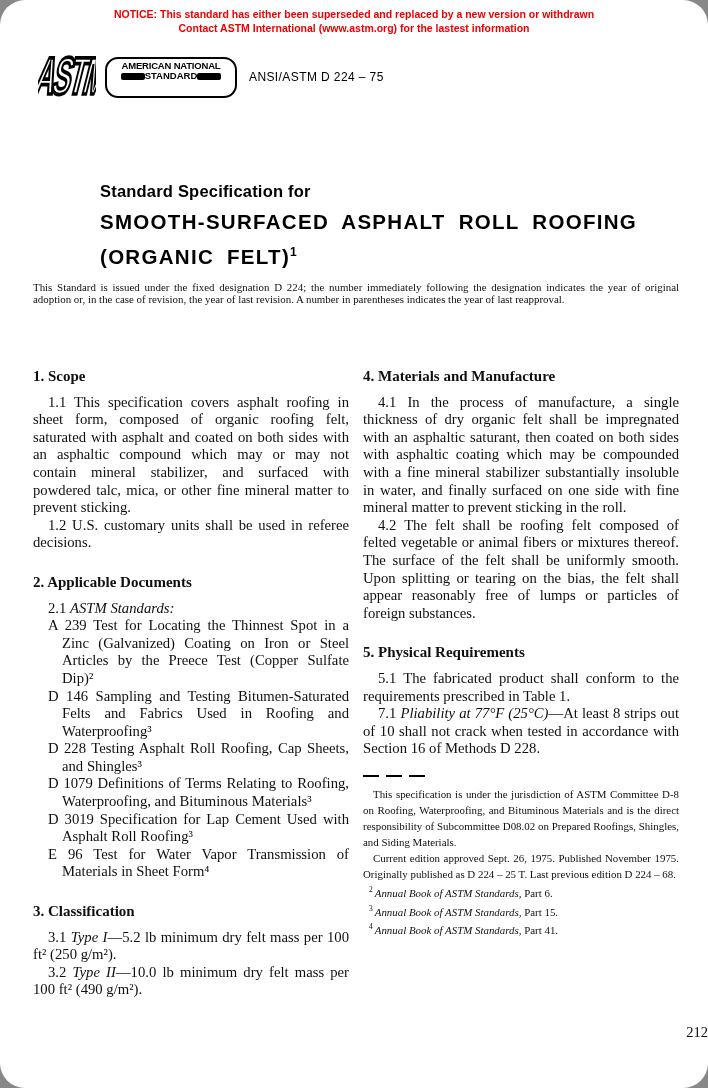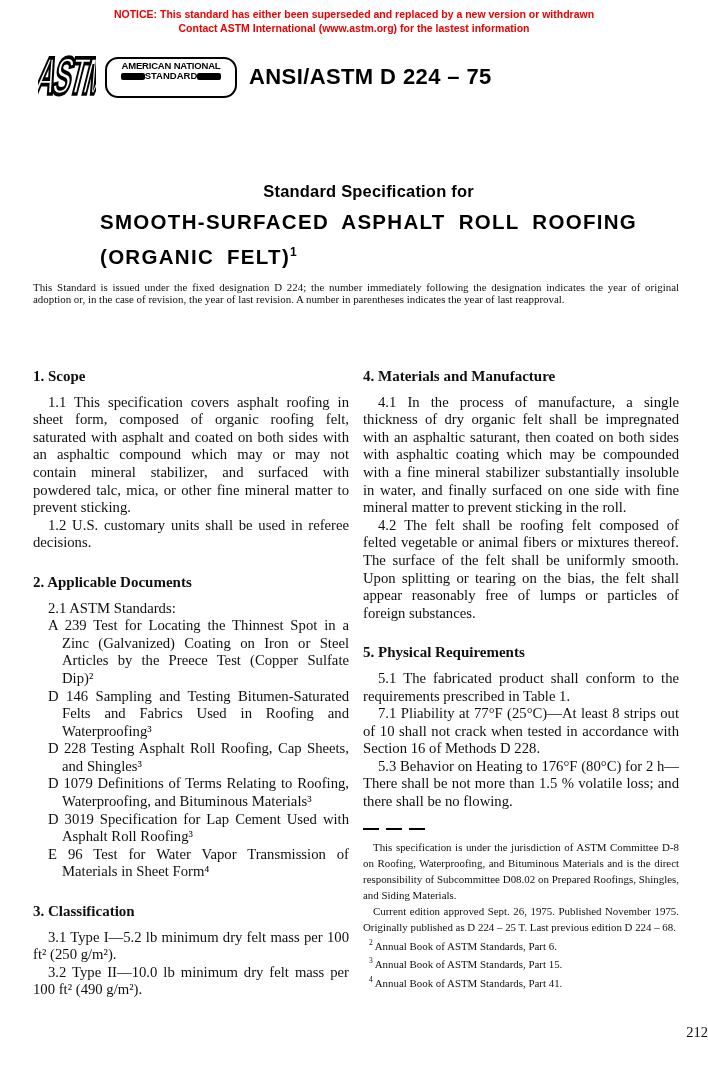--- a/index.html
+++ b/index.html
@@ -1,60 +1,60 @@
 <!DOCTYPE html>
 <html><head>
 <meta charset="utf-8">
 <style>
   html,body { margin:0; padding:0; background:#888; }
   .page {
     position:relative; width:708px; height:1088px; margin:0 auto;
     background:#ffffff; overflow:hidden;
-    font-family:"Liberation Serif", serif; color:#0f0f0f;
+    font-family:"Liberation Serif", serif; color:#0f0f0f;border-radius:25px;
   }
   
   .notice {
     position:absolute; top:8px; left:0; right:0; text-align:center;
     font-family:"Liberation Sans", sans-serif; font-weight:bold;
     font-size:10.5px; line-height:13.5px; color:#ee0000;
   }
   
   .masthead { position:absolute; top:48px; left:38px; display:flex; align-items:center; }
   .logo { width:58px; height:58px; }
   .badge {
     margin-left:9px; border:2.5px solid #000; border-radius:13px;
     padding:2px 5px 14px 5px; width:118px; text-align:center;
     font-family:"Liberation Sans", sans-serif; font-weight:bold; color:#000;
   }
   .badge-line1 { font-size:9.5px; line-height:10.5px; letter-spacing:-0.2px; white-space:nowrap; }
   .badge-line2 { display:flex; align-items:center; justify-content:center; gap:0; font-size:9.5px; line-height:10.5px; }
   .badge-bar { height:7px; width:24px; background:#000; border-radius:2px; }
   .designation {
-    margin-left:12px; font-family:"Liberation Sans", sans-serif; font-weight:bold;
-    font-size:22px; letter-spacing:0.4px; white-space:nowrap; color:#000;
+    margin-left:12px; font-family:"Liberation Sans", sans-serif; font-weight:normal;
+    font-size:12px; letter-spacing:0.4px; white-space:nowrap; color:#000;
   }
   
   .title-block { position:absolute; left:100px; top:182px; font-family:"Liberation Sans", sans-serif; font-weight:bold; color:#000; }
-  .kicker { font-size:16.5px; letter-spacing:0.2px; margin-bottom:9px;text-align:center; }
+  .kicker { font-size:16.5px; letter-spacing:0.2px; margin-bottom:9px; }
   .main-title { font-size:20.5px; letter-spacing:1.3px; word-spacing:6px; margin-bottom:11px; white-space:nowrap; }
   .main-title .sup { font-size:12px; vertical-align:super; }
   
   .issuance {
     position:absolute; left:33px; top:281px; width:646px;
     font-size:10.9px; line-height:12.4px; text-align:justify;
   }
   
   .columns { position:absolute; left:33px; top:336px; width:646px; display:flex; gap:14px; }
   .col { width:316px; font-size:14.7px; line-height:17.6px; text-align:justify;margin-top:32px; }
   .section { margin-top:22px; }
   .section:first-child { margin-top:0; }
   .section-heading { font-weight:bold; font-size:15px; text-align:left; margin:0 0 8px 0; }
   .col p { margin:0; text-indent:15px; }
   .ref-item { margin-left:29px; text-indent:-14px; }
-  .it { }
+  .it { font-style:italic; }
   
   .fn-separator { margin-top:17px; display:flex; gap:7px; }
   .fn-separator span { display:block; width:16px; height:2px; background:#000; }
   .footnotes { margin-top:9px; font-size:10.9px; line-height:16px; text-align:justify; }
   .footnotes p { margin:0; text-indent:10px; }
   .fn-ref { margin-left:6px !important; text-indent:0 !important; }
   .fn-sup { font-size:7.5px; vertical-align:super; margin-right:2px; }
   
   .folio { position:absolute; top:1024px; left:0; right:0; text-align:right; font-size:14.5px; }
 </style>
@@ -127,21 +127,20 @@
       <div class="section">
         <div class="section-heading">4. Materials and Manufacture</div>
         <p>4.1  In the process of manufacture, a single thickness of dry organic felt shall be impregnated with an asphaltic saturant, then coated on both sides with asphaltic coating which may be compounded with a fine mineral stabilizer substantially insoluble in water, and finally surfaced on one side with fine mineral matter to prevent sticking in the roll.</p>
         <p>4.2  The felt shall be roofing felt composed of felted vegetable or animal fibers or mixtures thereof. The surface of the felt shall be uniformly smooth. Upon splitting or tearing on the bias, the felt shall appear reasonably free of lumps or particles of foreign substances.</p>
       </div>
 
       <div class="section">
         <div class="section-heading">5. Physical Requirements</div>
         <p>5.1  The fabricated product shall conform to the requirements prescribed in Table 1.</p>
         <p><span>7.1  </span><span class="it">Pliability at 77°F (25°C)</span><span>—At least 8 strips out of 10 shall not crack when tested in accordance with Section 16 of Methods D 228.</span></p>
-        <p><span>5.3  </span><span class="it">Behavior on Heating to 176°F (80°C) for 2 h</span><span>—There shall be not more than 1.5 % volatile loss; and there shall be no flowing.</span></p>
       </div>
 
       <div class="fn-separator">
         <span></span>
           <span></span>
           <span></span>
       </div>
 
       <div class="footnotes">
         <p>This specification is under the jurisdiction of ASTM Committee D-8 on Roofing, Waterproofing, and Bituminous Materials and is the direct responsibility of Subcommittee D08.02 on Prepared Roofings, Shingles, and Siding Materials.</p>

